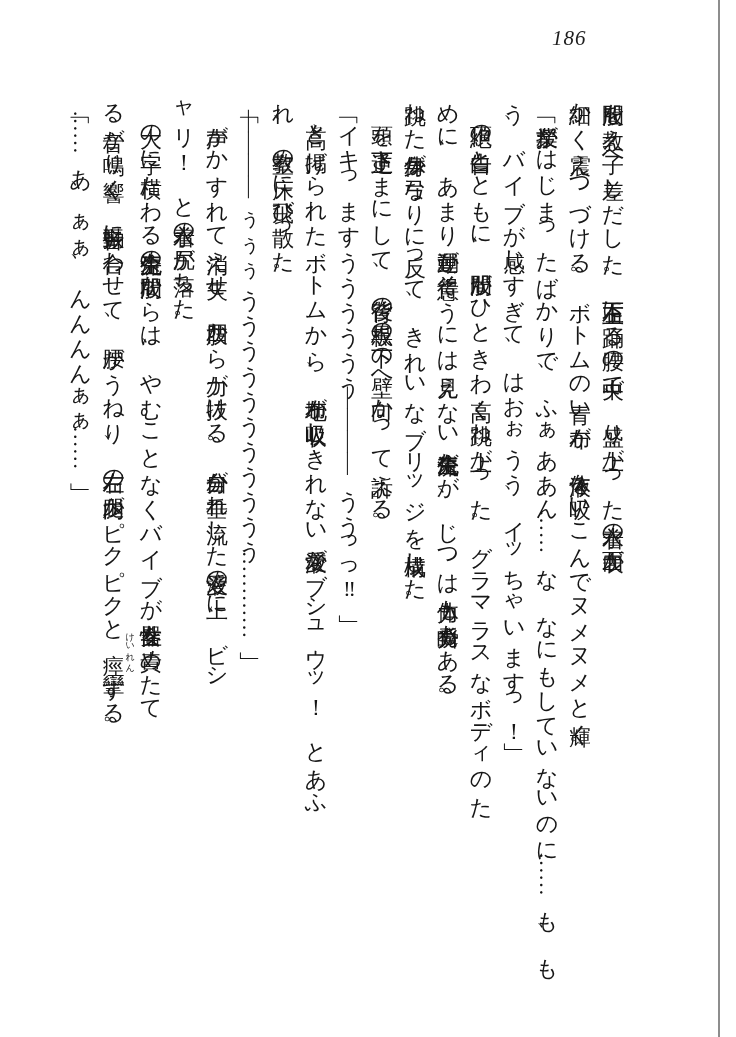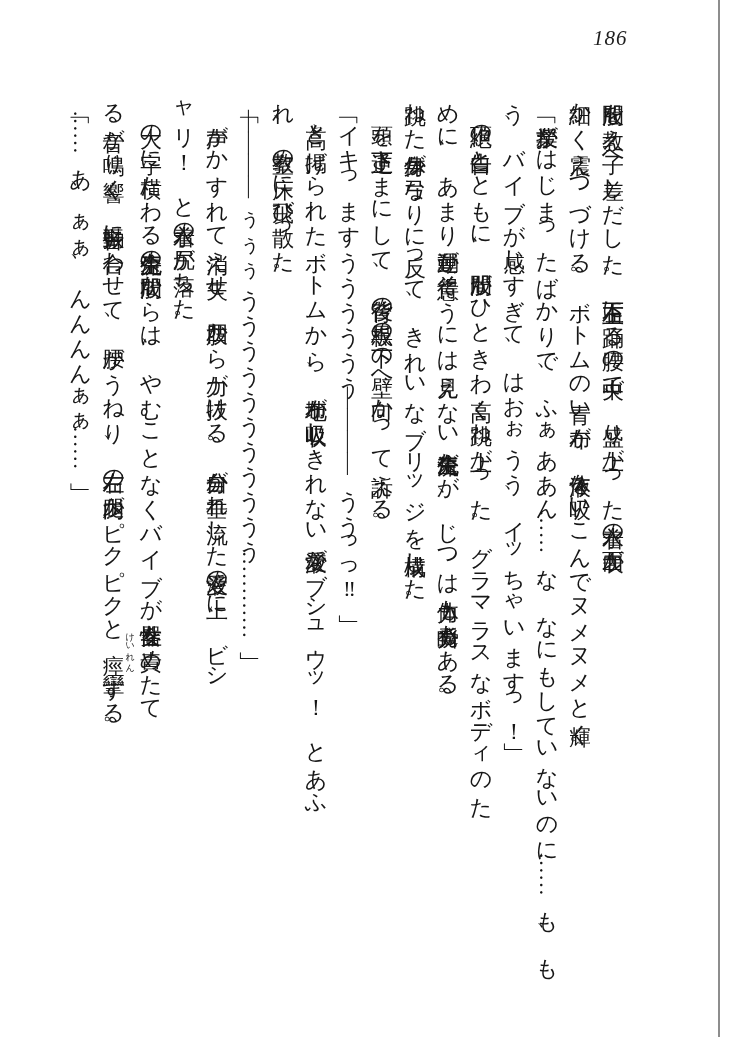--- a/index.html
+++ b/index.html
@@ -13,21 +13,21 @@
   .page {
     position: relative;
     width: 736px;
     height: 1037px;
     background: #ffffff;
     font-family: "Liberation Serif", "DejaVu Serif", serif;
   }
   .page-number {
     position: absolute;
     top: 26px;
-    left: 593px;
+    left: 552px;
     font-size: 21px;
     font-style: italic;
     color: #1d1d1d;
     letter-spacing: 1px;
   }
   .edge-line {
     position: absolute;
     top: 0;
     left: 718px;
     width: 2px;

